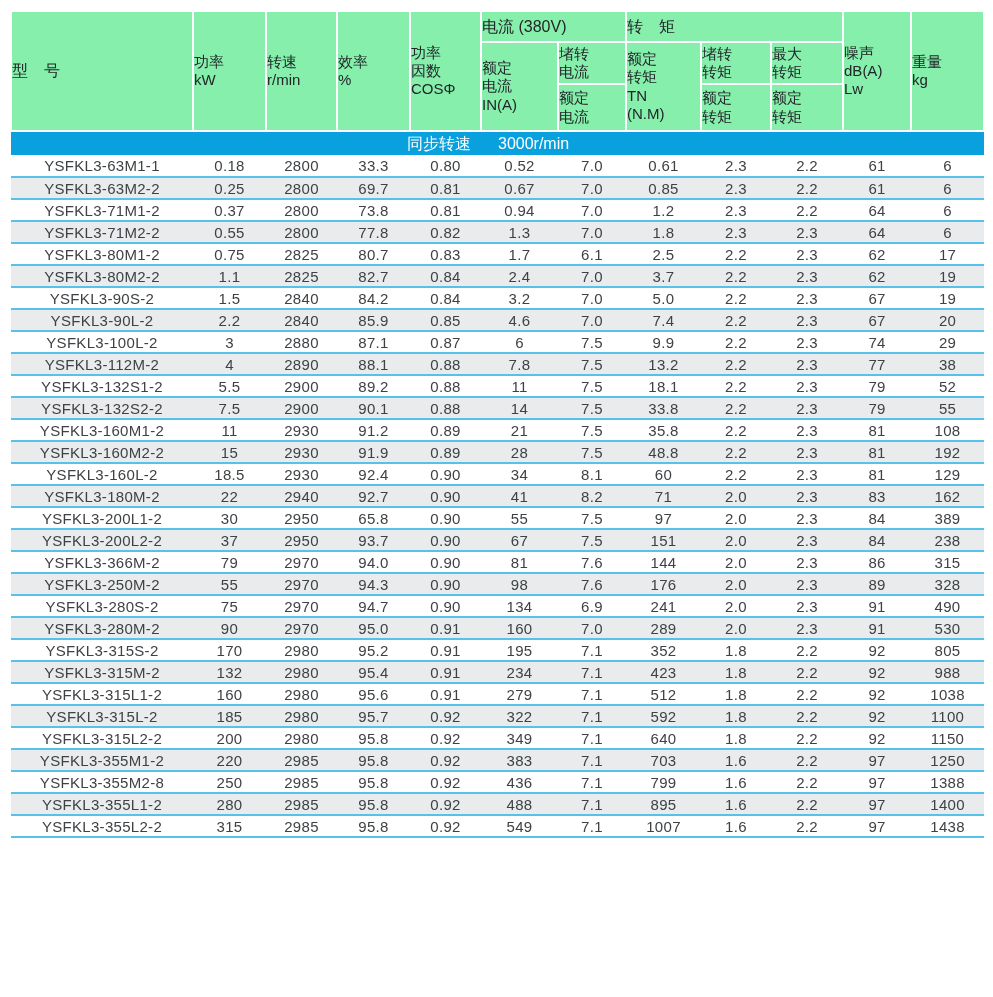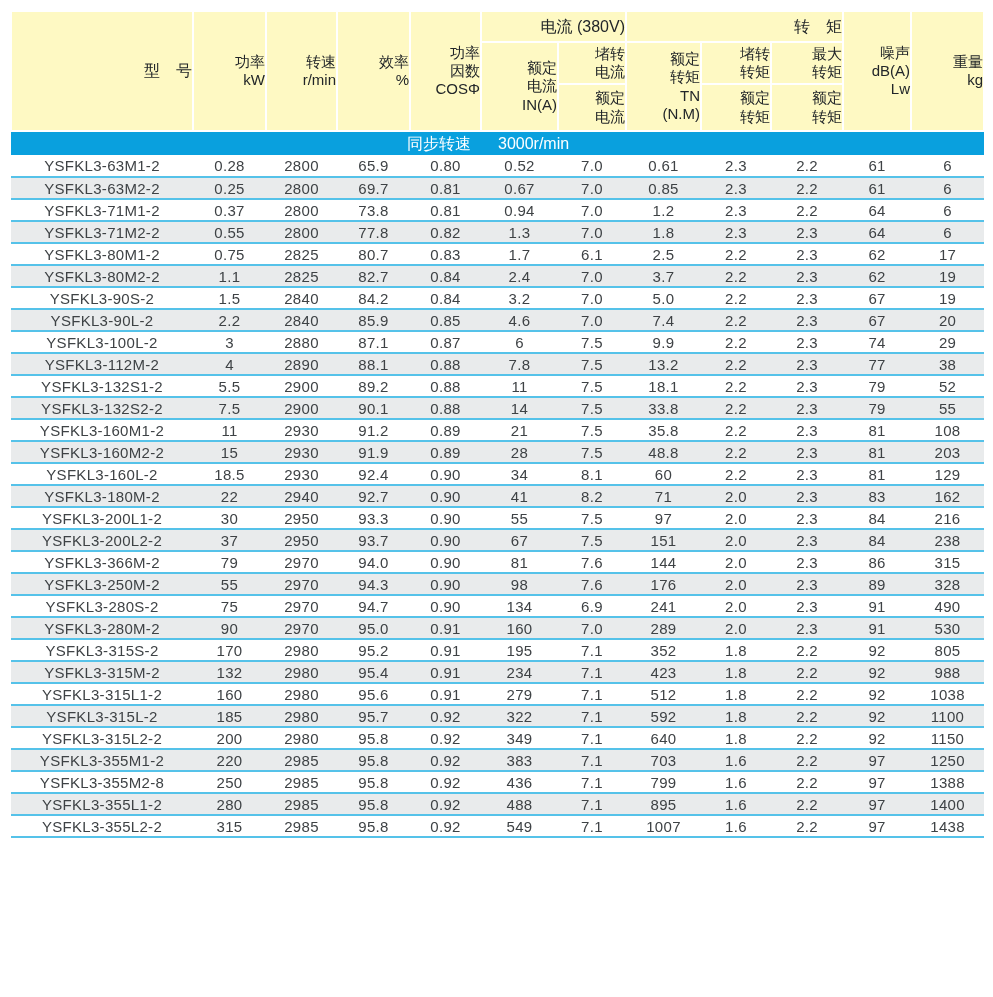--- a/index.html
+++ b/index.html
@@ -12,27 +12,27 @@
   .page { padding: 10px 0 0 10px; }
 
   table.spec {
     width: 973px;
     table-layout: fixed;
     border-collapse: collapse;
   }
 
   
   thead th {
-    background: #fef9c3;
+    background: #86efac;
     border: 2px solid #ffffff;
     font-weight: normal;
     color: #222629;
     font-size: 15px;
     line-height: 1.22;
-    text-align: right;
+    text-align: left;
     vertical-align: middle;
     white-space: pre-line;
     padding: 0;
   }
   thead tr.h1 { height: 31px; }
   thead tr.h2 { height: 42px; }
   thead tr.h3 { height: 47px; }
   th.big { font-size: 16px; }
 
   
@@ -138,24 +138,24 @@
           <div class="sync-inner">
             <span>同步转速</span>
             <span>3000r/min</span>
           </div>
         </td>
       </tr>
     </tbody>
 
     <tbody class="data" id="rows-body">
         <tr class="">
-          <td>YSFKL3-63M1-2</td>
-          <td>0.28</td>
+          <td>YSFKL3-63M1-1</td>
+          <td>0.18</td>
           <td>2800</td>
-          <td>65.9</td>
+          <td>33.3</td>
           <td>0.80</td>
           <td>0.52</td>
           <td>7.0</td>
           <td>0.61</td>
           <td>2.3</td>
           <td>2.2</td>
           <td>61</td>
           <td>6</td>
         </tr>
         <tr class="alt">
@@ -331,21 +331,21 @@
           <td>15</td>
           <td>2930</td>
           <td>91.9</td>
           <td>0.89</td>
           <td>28</td>
           <td>7.5</td>
           <td>48.8</td>
           <td>2.2</td>
           <td>2.3</td>
           <td>81</td>
-          <td>203</td>
+          <td>192</td>
         </tr>
         <tr class="">
           <td>YSFKL3-160L-2</td>
           <td>18.5</td>
           <td>2930</td>
           <td>92.4</td>
           <td>0.90</td>
           <td>34</td>
           <td>8.1</td>
           <td>60</td>
@@ -365,29 +365,29 @@
           <td>71</td>
           <td>2.0</td>
           <td>2.3</td>
           <td>83</td>
           <td>162</td>
         </tr>
         <tr class="">
           <td>YSFKL3-200L1-2</td>
           <td>30</td>
           <td>2950</td>
-          <td>93.3</td>
+          <td>65.8</td>
           <td>0.90</td>
           <td>55</td>
           <td>7.5</td>
           <td>97</td>
           <td>2.0</td>
           <td>2.3</td>
           <td>84</td>
-          <td>216</td>
+          <td>389</td>
         </tr>
         <tr class="alt">
           <td>YSFKL3-200L2-2</td>
           <td>37</td>
           <td>2950</td>
           <td>93.7</td>
           <td>0.90</td>
           <td>67</td>
           <td>7.5</td>
           <td>151</td>

